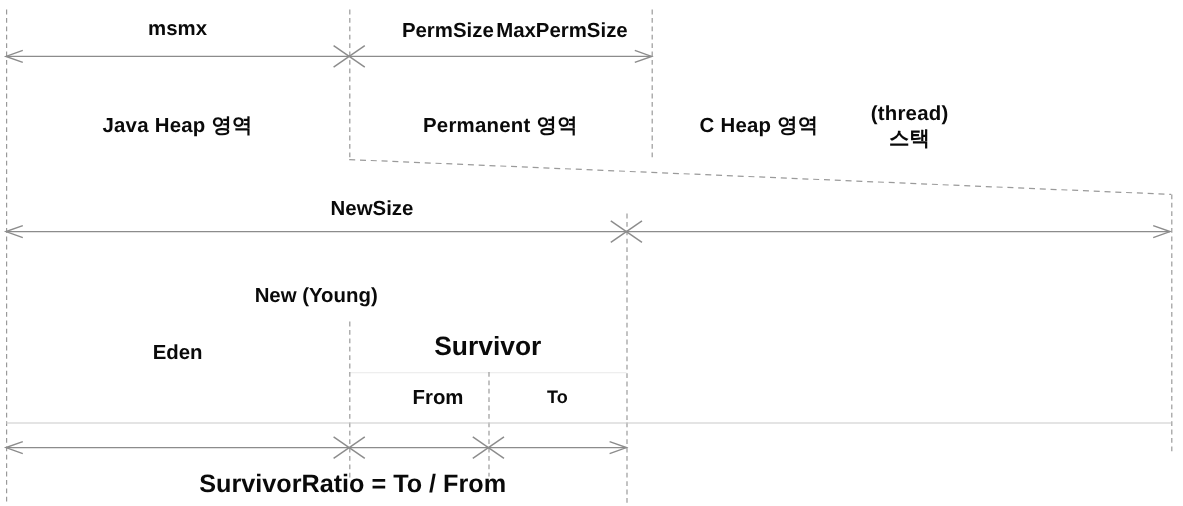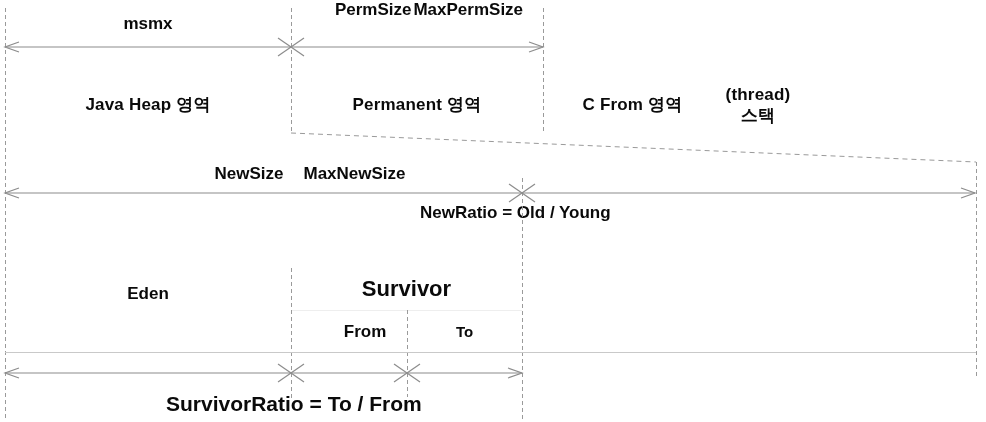--- a/index.html
+++ b/index.html
@@ -25,45 +25,44 @@
 
   <div class="seg" style="left:291px;width:252px;">
     <span>Permanent 영역</span>
     <i class="abs" style="inset: 0px; z-index: -1; background-color: rgb(124, 242, 166);"></i>
   </div>
   <div class="seg" style="left:5px;width:286px;">
     <span>Java Heap 영역</span>
     <i class="abs" style="inset: 0px; z-index: -1; background-color: rgb(111, 220, 245);"></i>
   </div>
   <div class="seg" style="left:543px;width:179px;">
-    <span>C From 영역</span>
+    <span>C Heap 영역</span>
     <i class="abs" style="inset: 0px; z-index: -1; background-color: rgb(251, 249, 197);"></i>
   </div>
   <div class="seg" style="left:688px;width:140px;flex-direction:column;">
     <span>(thread)</span>
     <span>스택</span>
     <i class="abs" style="inset: 0px; z-index: -1; background-color: rgb(251, 199, 194);"></i>
   </div>
 
   <div class="dim-label" style="left:5px;top:14px;width:286px;">
     <span>ms</span>
     <span>mx</span>
   </div>
-  <div class="dim-label" style="left:291px;top:0;width:276px;gap:2px;">
+  <div class="dim-label" style="left:291px;top:16px;width:276px;gap:2px;">
     <span>PermSize</span>
     <span>MaxPermSize</span>
   </div>
   <div class="dim-label" style="left:55px;top:164px;width:510px;gap:20px;">
     <span>NewSize</span>
-    <span>MaxNewSize</span>
   </div>
-  <div class="abs" style="left:420px;top:203px;font-size:17px;">NewRatio = Old / Young</div>
   <div class="abs" style="left:166px;top:392px;font-size:21px;">SurvivorRatio = To / From</div>
 
   <div class="block" style="left:5px;top:226px;width:517px;height:41px;">
+    <span>New (Young)</span>
     <i class="abs" style="inset: 0px; z-index: -1; background-color: rgb(130, 218, 242);"></i>
   </div>
   <div class="block" style="left:5px;top:268px;width:286px;height:84px;align-items:flex-start;">
     <span style="margin-top:16px;">Eden</span>
     <i class="abs" style="inset: 0px; z-index: -1; background-color: rgb(213, 250, 252);"></i>
   </div>
   <div class="abs" style="left:291px;top:268px;width:231px;height:84px;">
     <i class="abs" style="inset: 0px; z-index: -1; background-color: rgb(90, 130, 240);"></i>
     <div class="abs" style="left:0;top:0;width:231px;height:42px;display:flex;align-items:center;justify-content:center;font-size:22px;border-bottom:1px solid rgba(235,235,235,.85);">
       <span>Survivor</span>

